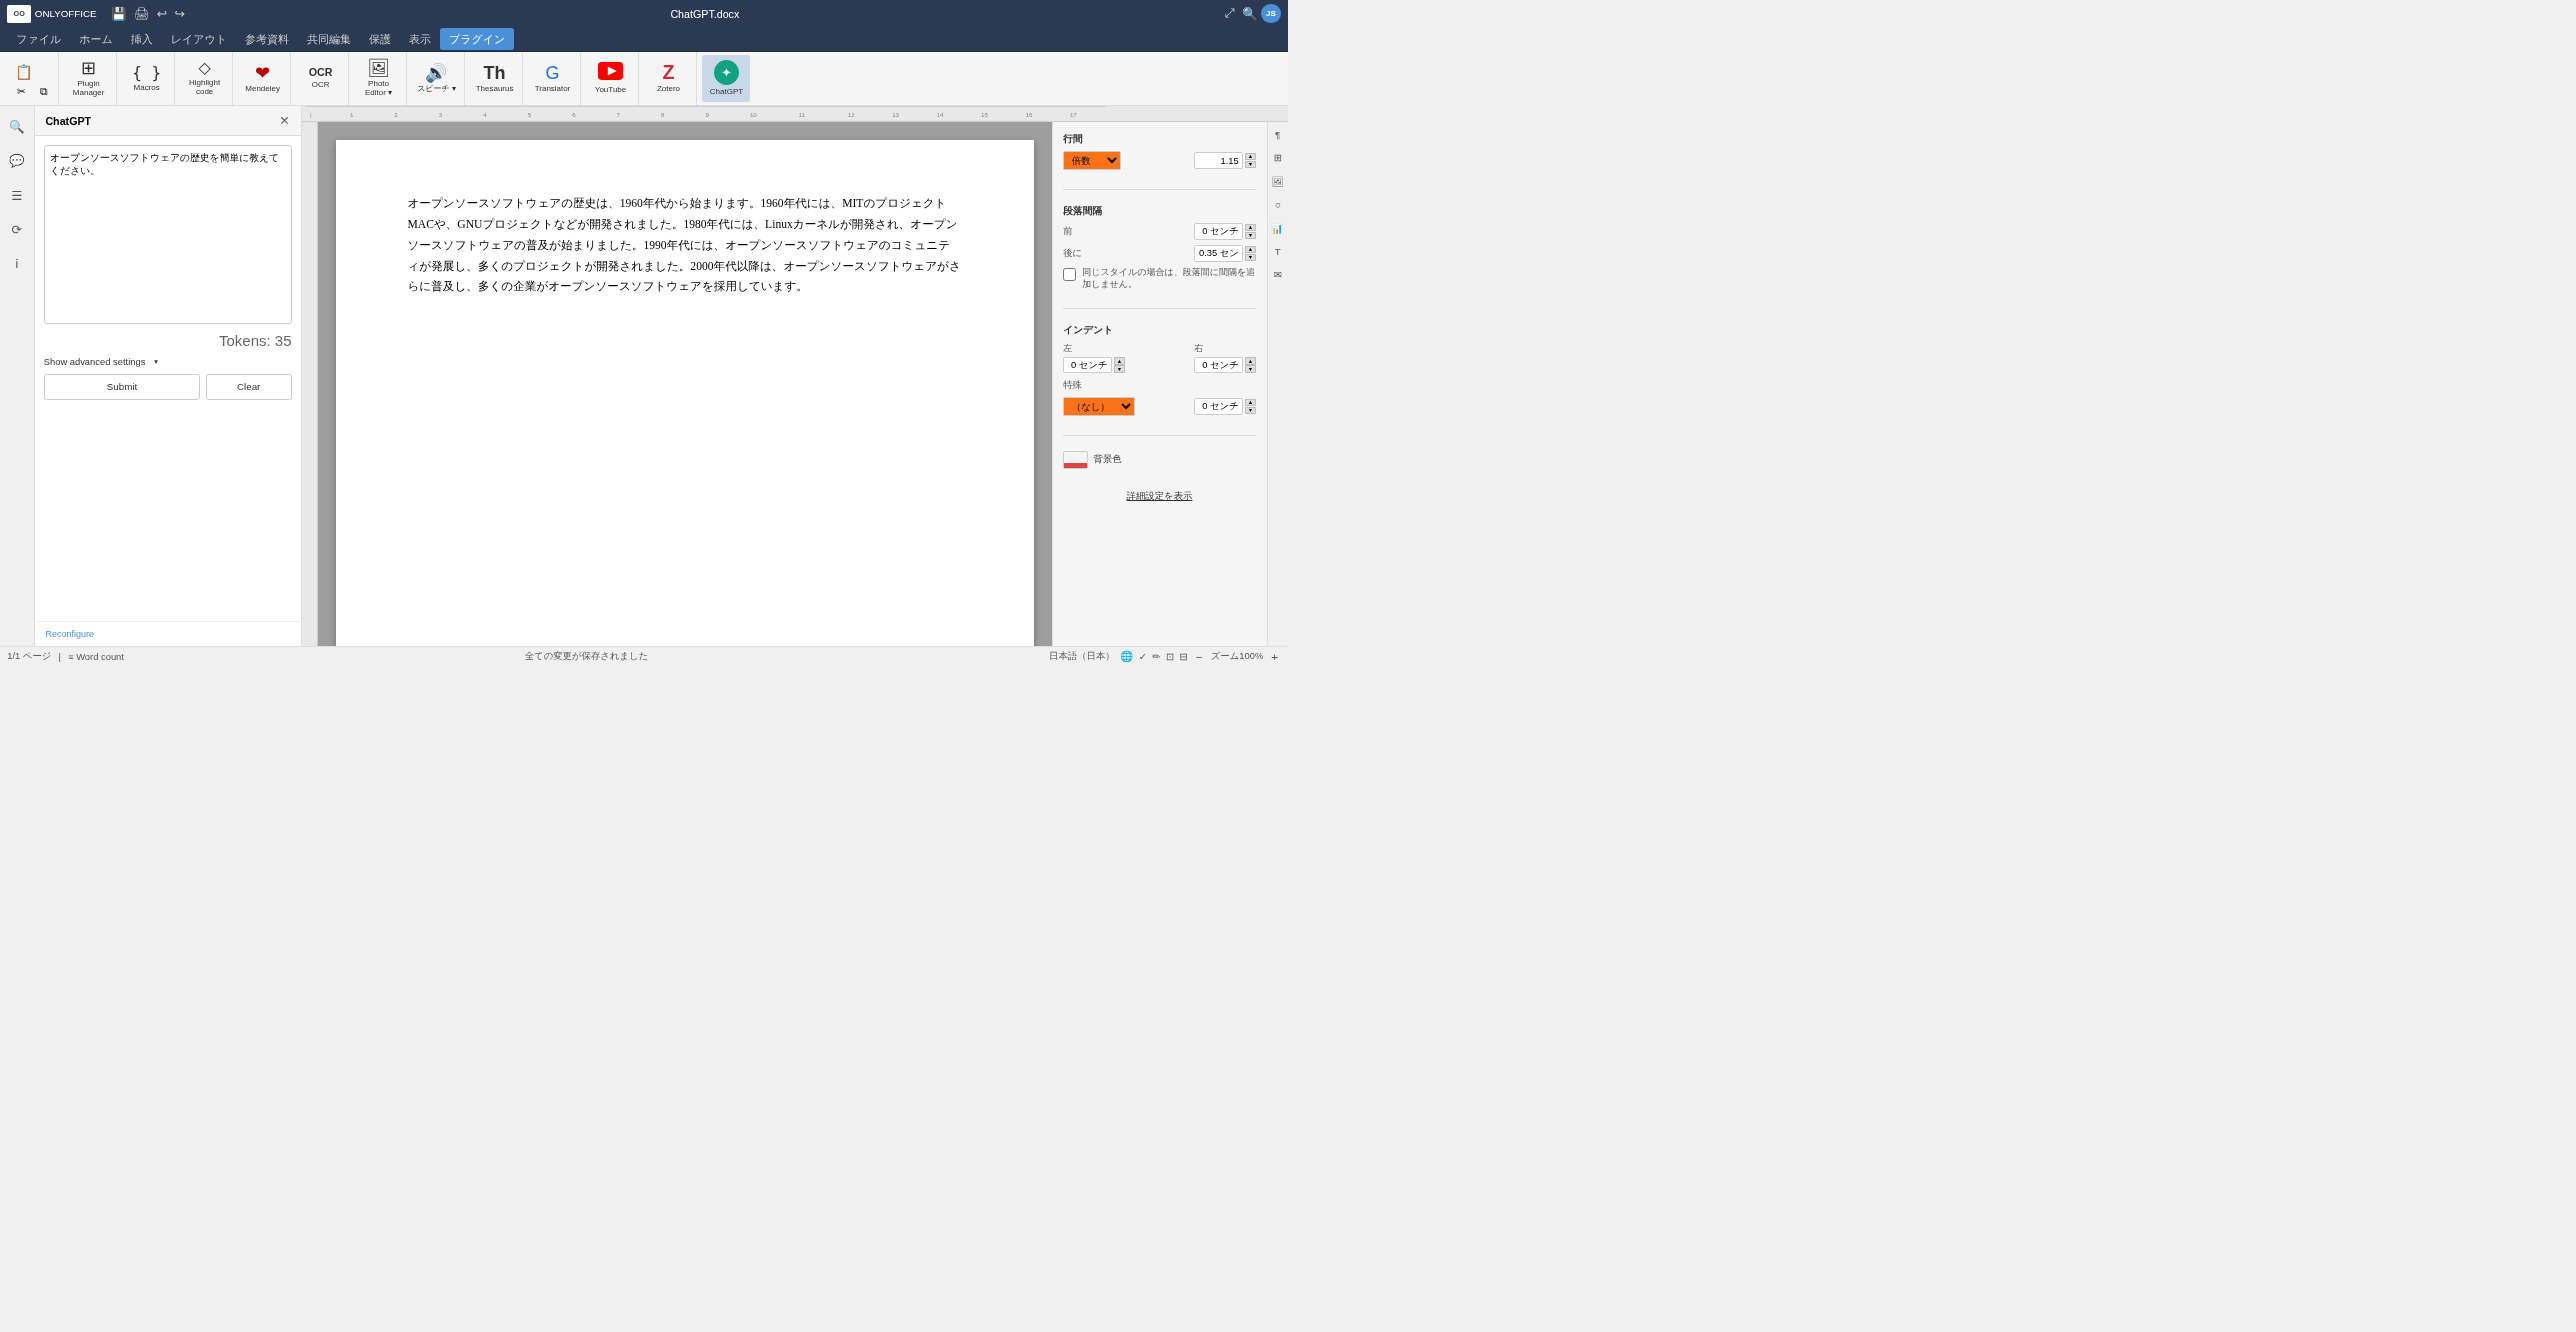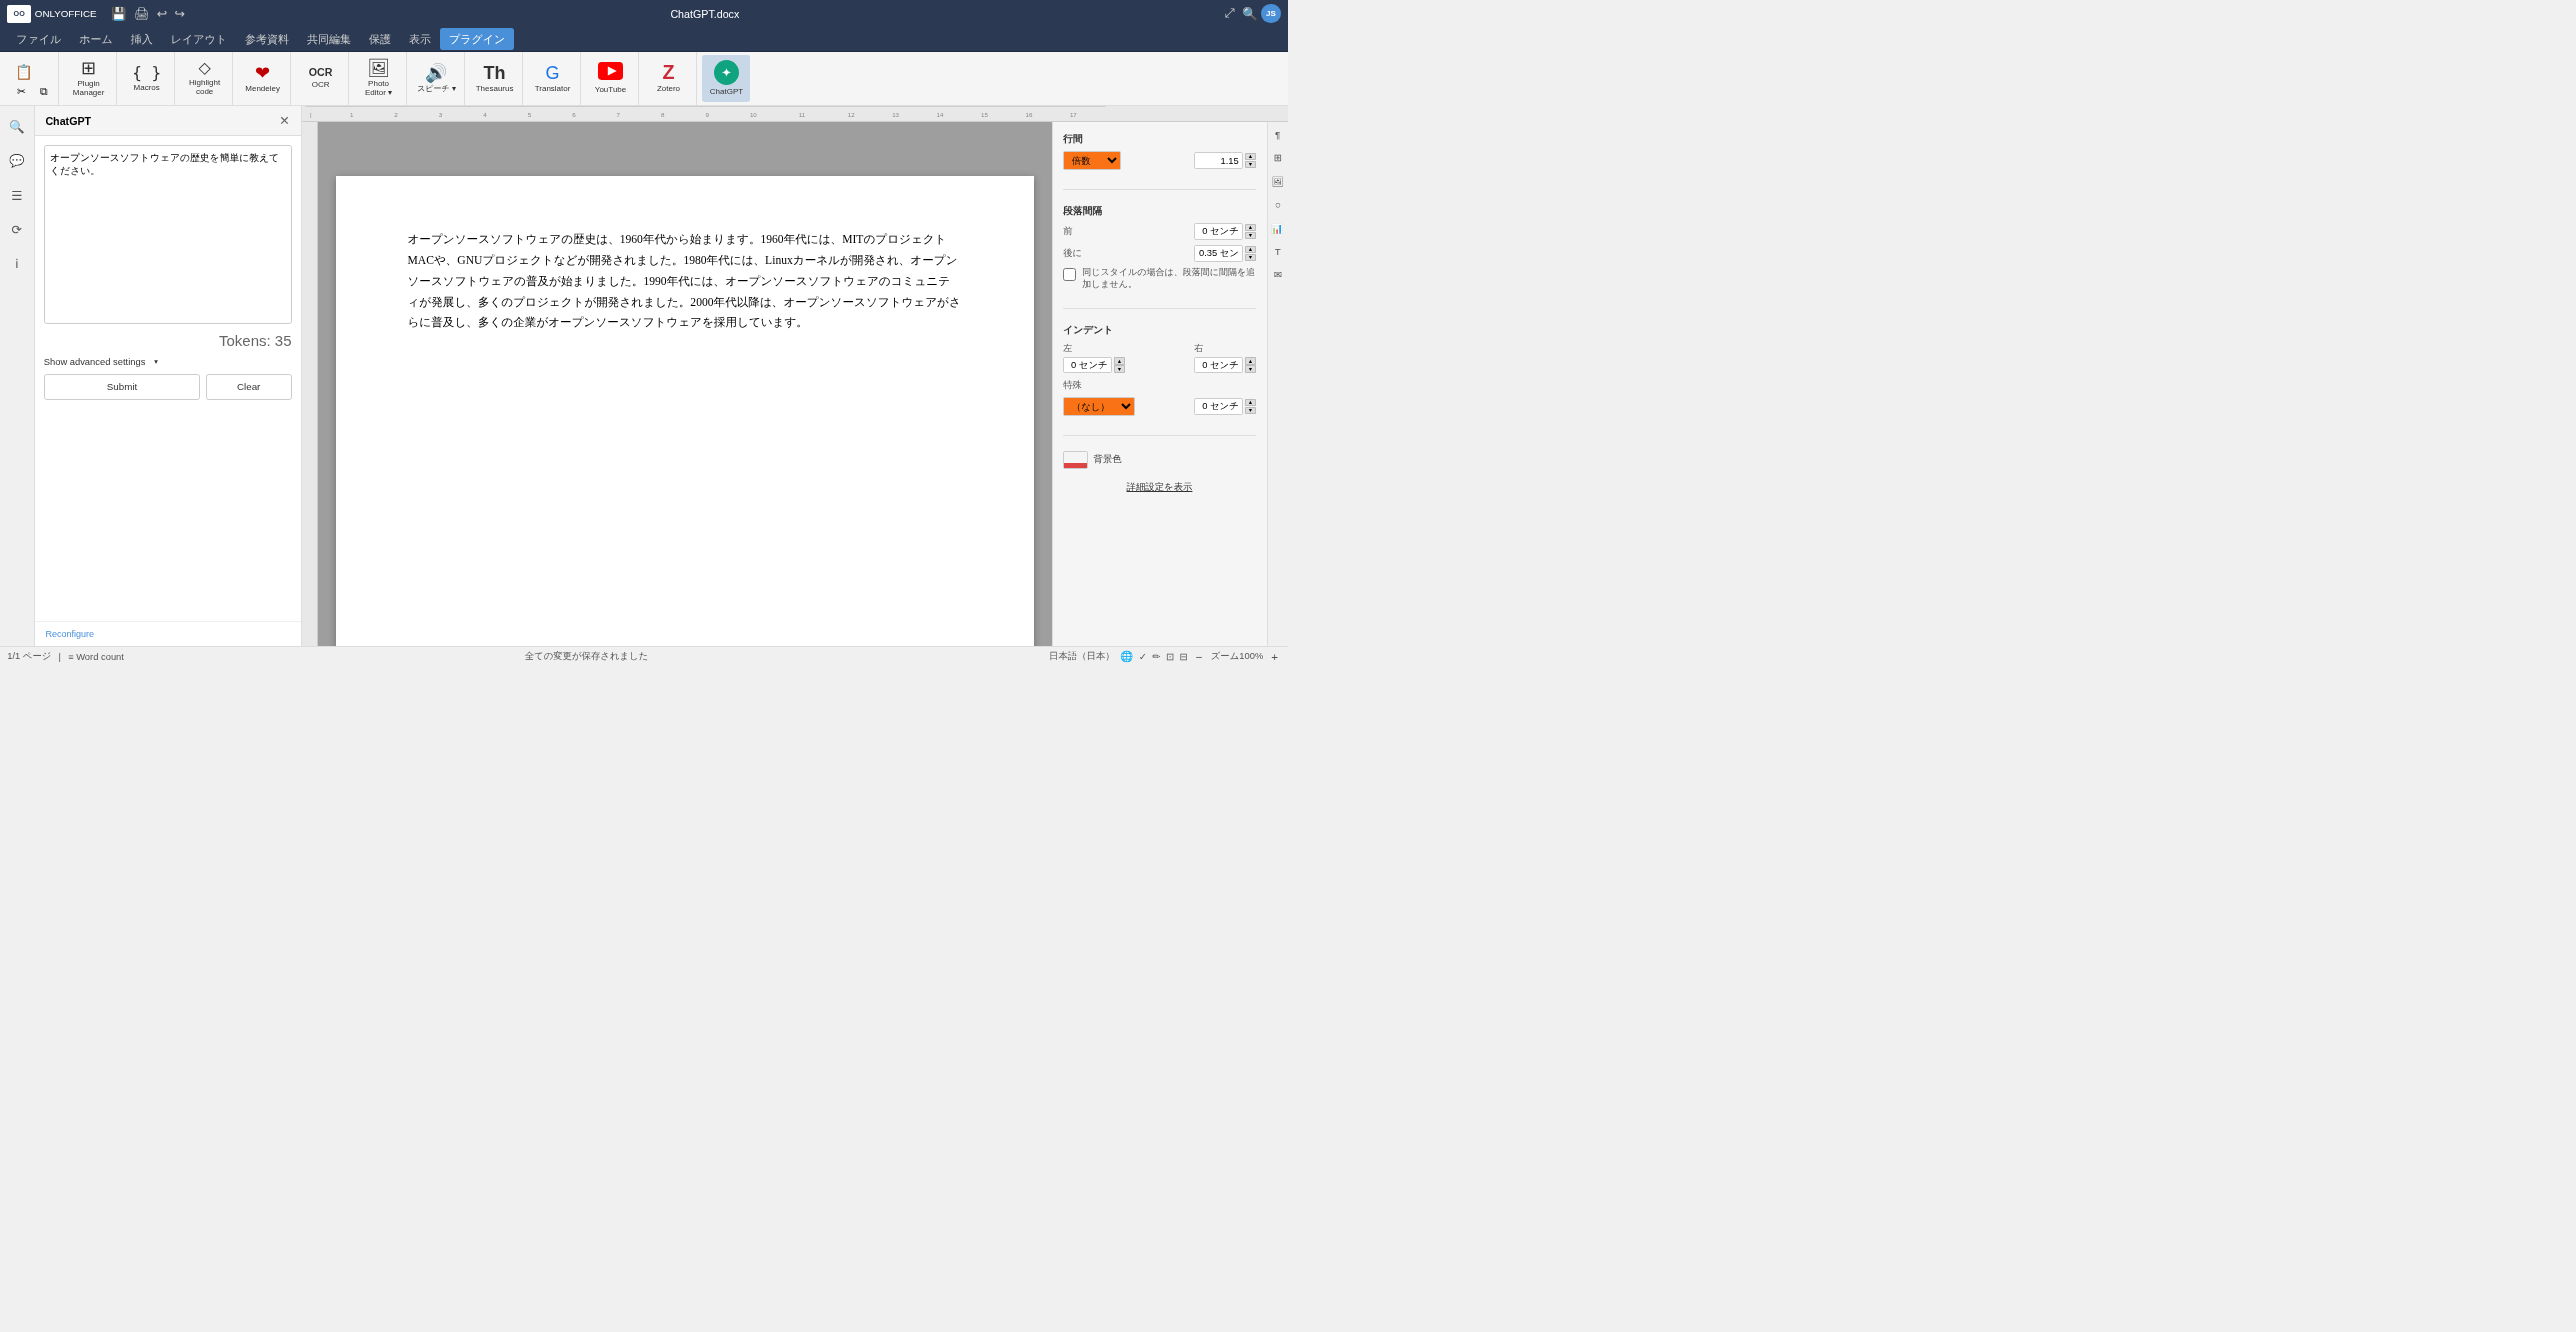--- a/index.html
+++ b/index.html
@@ -88,21 +88,21 @@
       height: 16px; background: #e8e8e8; border-bottom: 0.9px solid #ccc;
       display: flex; align-items: center; padding: 0 1.8px; overflow: hidden;
       font-size: 7.2px; color: #888; position: relative;
     }
 
     
     .doc-area { flex: 1; overflow: hidden; background: #9e9e9e; position: relative; display: flex; }
     .ruler-vertical {
       width: 16px; background: #e8e8e8; border-right: 0.9px solid #ccc; flex-shrink: 0;
     }
-    .doc-scroll { flex: 1; overflow: hidden; display: flex; justify-content: center; padding: 18px; margin-top: 36px; }
+    .doc-scroll { flex: 1; overflow: hidden; display: flex; justify-content: center; padding: 18px; }
     .doc-page {
       background: #fff; width: 698px; min-height: 537px; box-shadow: 0 1.8px 7.2px rgba(0,0,0,0.3);
       padding: 54px 72px; font-size: 11.6px; line-height: 1.8; font-family: 'MS Mincho', serif;
     }
 
     
     .right-panel {
       width: 215px; background: #f5f5f5; border-left: 0.9px solid #ddd; padding: 10.7px;
       display: flex; flex-direction: column; gap: 10.7px; overflow-y: auto; font-size: 9.8px;
     }
@@ -133,21 +133,21 @@
     .checkbox-row input { margin-top: 0.9px; }
     .checkbox-label { font-size: 9px; color: #555; line-height: 1.3; }
     .indent-item { display: flex; flex-direction: column; gap: 1.8px; }
     .indent-label { font-size: 9px; color: #555; }
 
     .bg-color-row { display: flex; align-items: center; gap: 5.4px; }
     .color-swatch { width: 25px; height: 18px; border: 0.9px solid #ccc; border-radius: 1.8px; cursor: pointer; display: flex; align-items: flex-end; }
     .color-stripe { width: 100%; height: 4.5px; background: #e55; }
     .bg-color-label { font-size: 9.4px; color: #333; }
 
-    .detail-link { font-size: 9.4px; color: #333; text-align: center; cursor: pointer; text-decoration: underline; margin-top: 2px; }
+    .detail-link { font-size: 9.4px; color: #333; text-align: center; cursor: pointer; text-decoration: underline; margin-top: 11px; }
 
     
     .status-bar {
       display: flex; align-items: center; background: #f0f0f0; height: 19.7px; padding: 0 7.2px;
       border-top: 0.9px solid #ddd; font-size: 9.4px; color: #555;
       position: relative; bottom: 0; width: 100%;
     }
     .status-left { display: flex; align-items: center; gap: 7.2px; }
     .status-center { flex: 1; text-align: center; }
     .status-right { display: flex; align-items: center; gap: 5.4px; }

